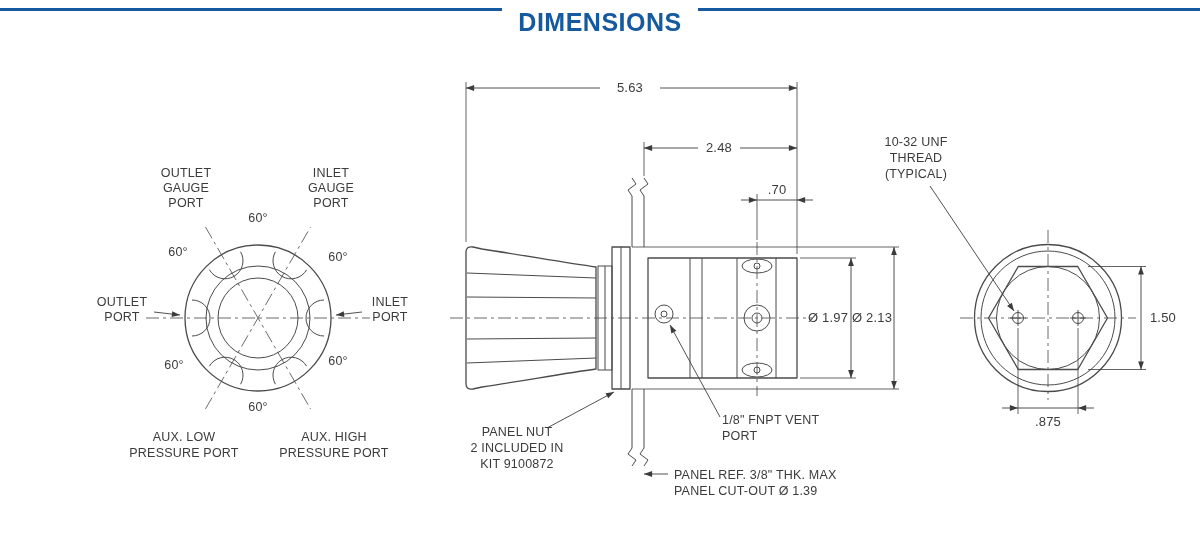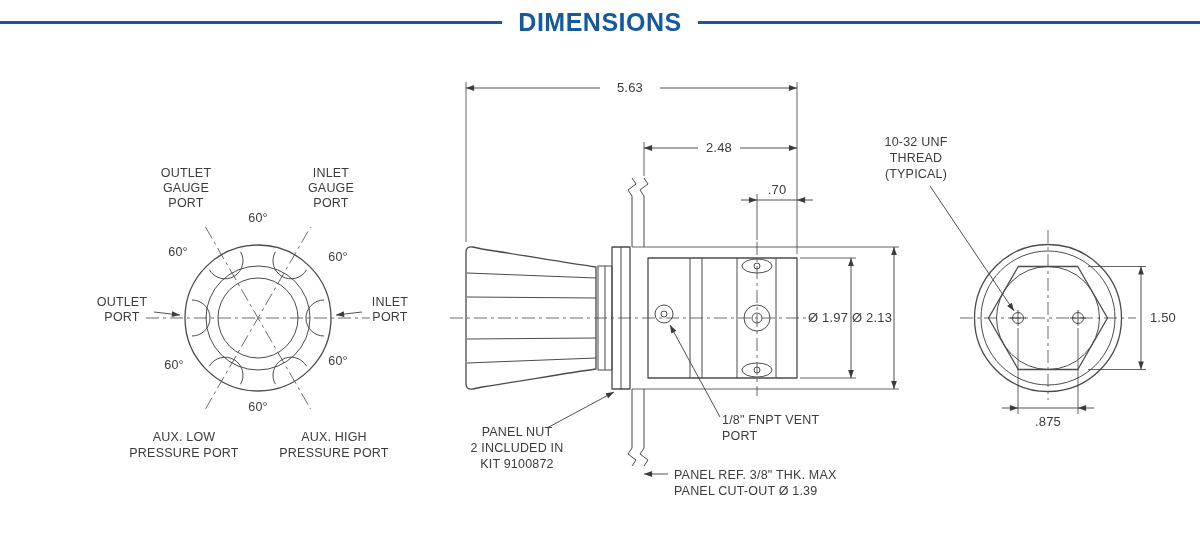--- a/index.html
+++ b/index.html
@@ -2,21 +2,21 @@
 <html style="--color-accent: #15599f; --color-line: #4b4b4b; --color-text: #3b3b3b;"><head>
 <meta charset="utf-8">
 <style>
   html,body { margin:0; padding:0; background:#ffffff; }
   .page {
     position:relative; width:1200px; height:548px; background:#ffffff;
     font-family:"Liberation Sans", sans-serif; overflow:hidden;
   }
   .header {
     position:absolute; top:8px; left:0; right:0;
-    display:flex; align-items:center; gap:16px;
+    display:flex; align-items:flex-start; gap:16px;
   }
   .header .rule { flex:1; height:3px; background:var(--color-accent,#15599f); }
   .header h1 {
     margin:0; font-size:25px; font-weight:bold; letter-spacing:0.5px;
     color:var(--color-accent,#15599f);
   }
   svg.drawing { position:absolute; top:0; left:0; }
   svg text {
     font-family:"Liberation Sans", sans-serif;
     font-size:12.5px; fill:var(--color-text,#3b3b3b); letter-spacing:0.2px;

